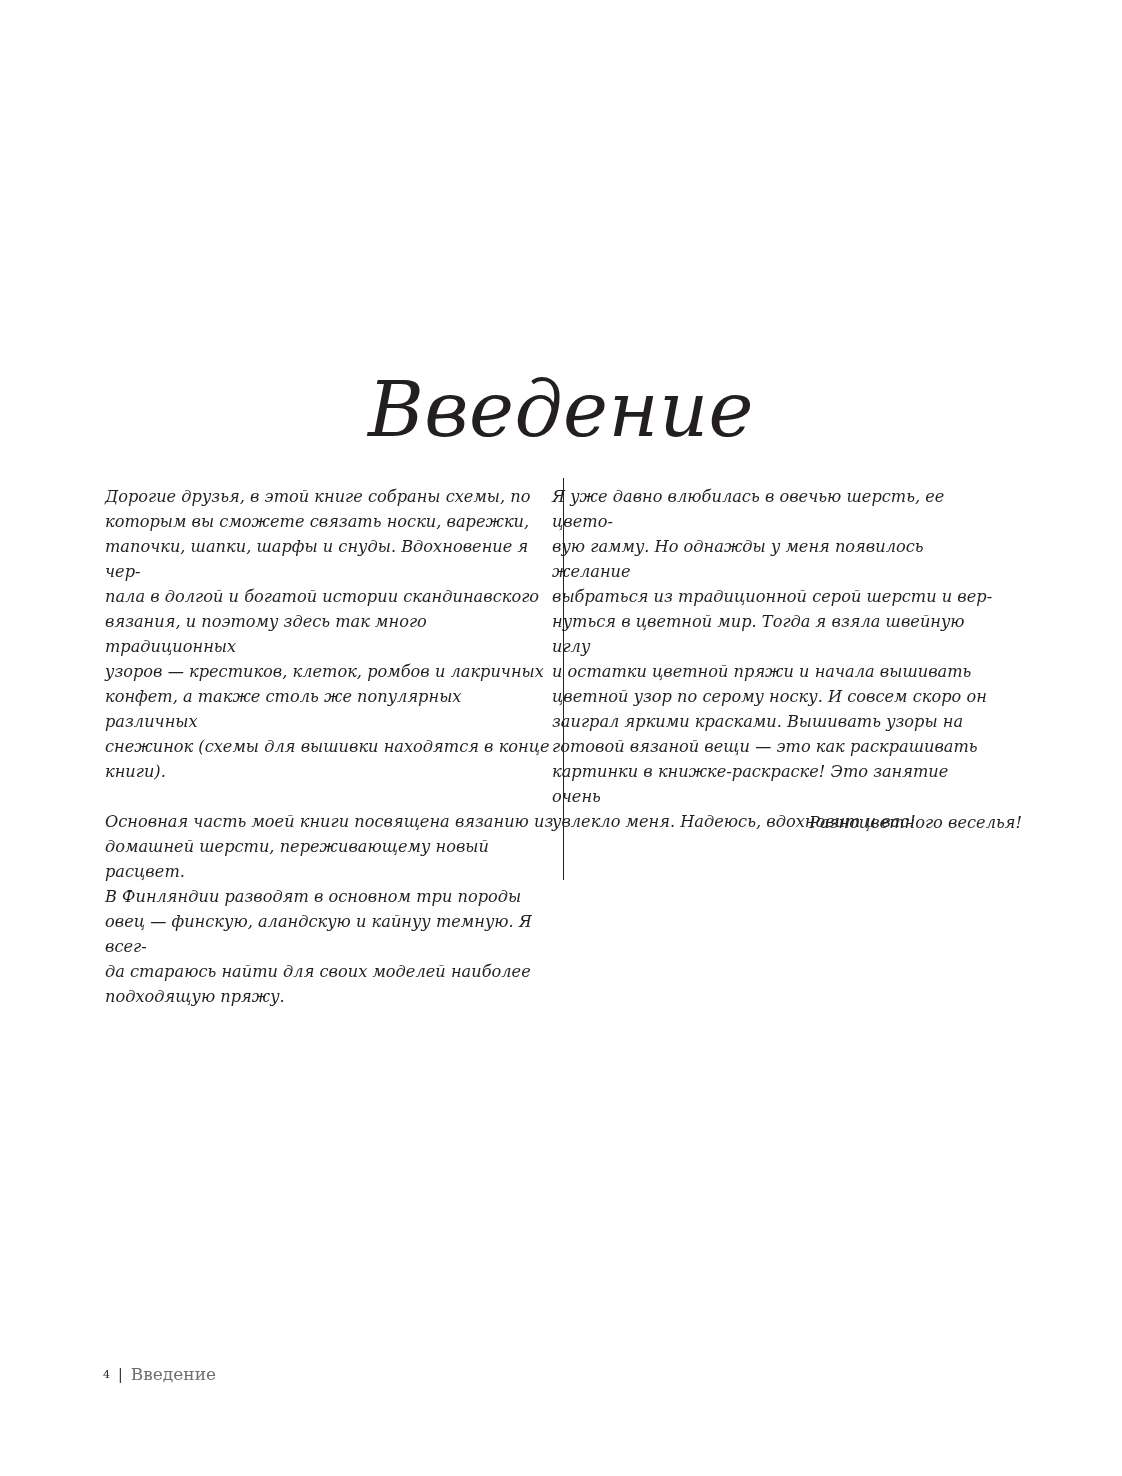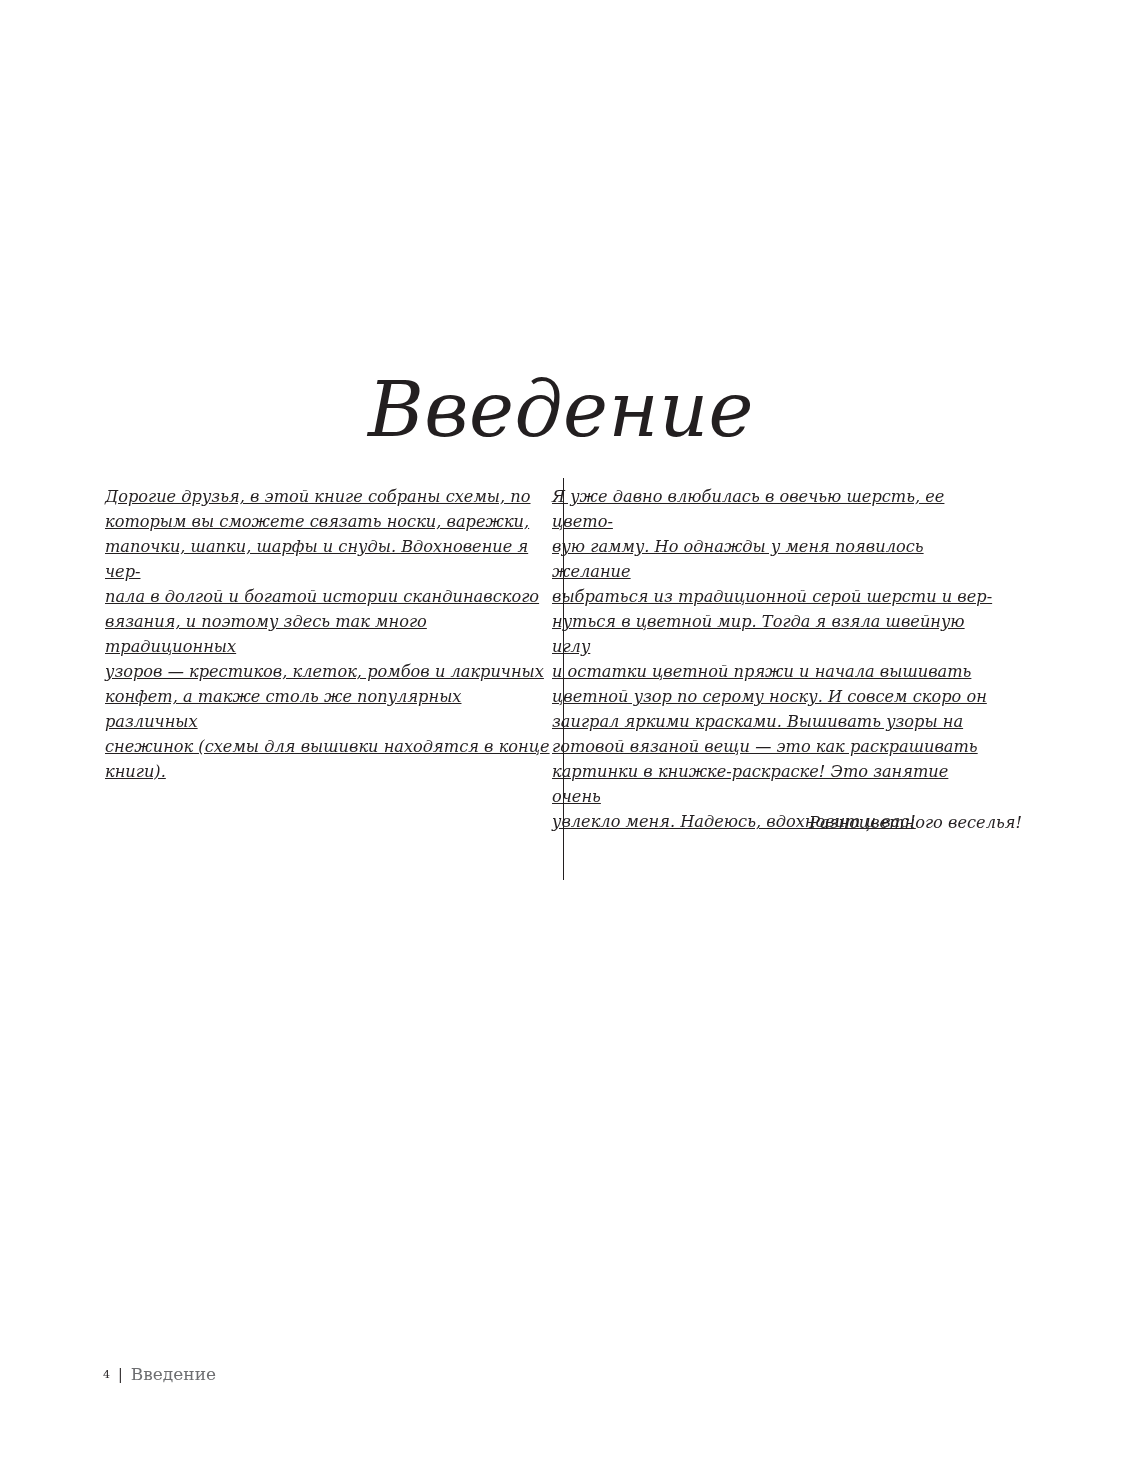--- a/index.html
+++ b/index.html
@@ -10,21 +10,21 @@
       font-family: "DejaVu Serif", serif; font-style: italic; font-size: 76px; line-height: 100px;
       color: #231f20; letter-spacing: 0.5px;
     }
     .col {
       position: absolute; top: 484px; width: 450px;
       font-family: "DejaVu Serif", serif; font-style: italic; font-size: 16.2px; line-height: 25px;
       color: #231f20;
     }
     .col-left { left: 105px; }
     .col-right { left: 552px; }
-    .para { margin: 0 0 25px 0; white-space: pre-line; text-decoration: underline; }
+    .para { margin: 0 0 25px 0; white-space: pre-line; }
     .divider {
       position: absolute; left: 563px; top: 478px; width: 1px; height: 402px; background: #231f20;
     }
     .signoff {
       position: absolute; left: 700px; top: 810px; width: 322px; text-align: right;
       font-family: "DejaVu Serif", serif; font-style: italic; font-size: 16.2px; line-height: 25px;
       color: #231f20;
     }
     .signoff div { white-space: nowrap; }
     .footer {
@@ -45,20 +45,26 @@
   <div class="col col-left">
     <p class="para">Дорогие друзья, в этой книге собраны схемы, по
 которым вы сможете связать носки, варежки,
 тапочки, шапки, шарфы и снуды. Вдохновение я чер-
 пала в долгой и богатой истории скандинавского
 вязания, и поэтому здесь так много традиционных
 узоров — крестиков, клеток, ромбов и лакричных
 конфет, а также столь же популярных различных
 снежинок (схемы для вышивки находятся в конце
 книги).</p>
+    <p class="para">Основная часть моей книги посвящена вязанию из
+домашней шерсти, переживающему новый расцвет.
+В Финляндии разводят в основном три породы
+овец — финскую, аландскую и кайнуу темную. Я всег-
+да стараюсь найти для своих моделей наиболее
+подходящую пряжу.</p>
   </div>
 
   <div class="divider"></div>
 
   <div class="col col-right">
     <p class="para">Я уже давно влюбилась в овечью шерсть, ее цвето-
 вую гамму. Но однажды у меня появилось желание
 выбраться из традиционной серой шерсти и вер-
 нуться в цветной мир. Тогда я взяла швейную иглу
 и остатки цветной пряжи и начала вышивать

